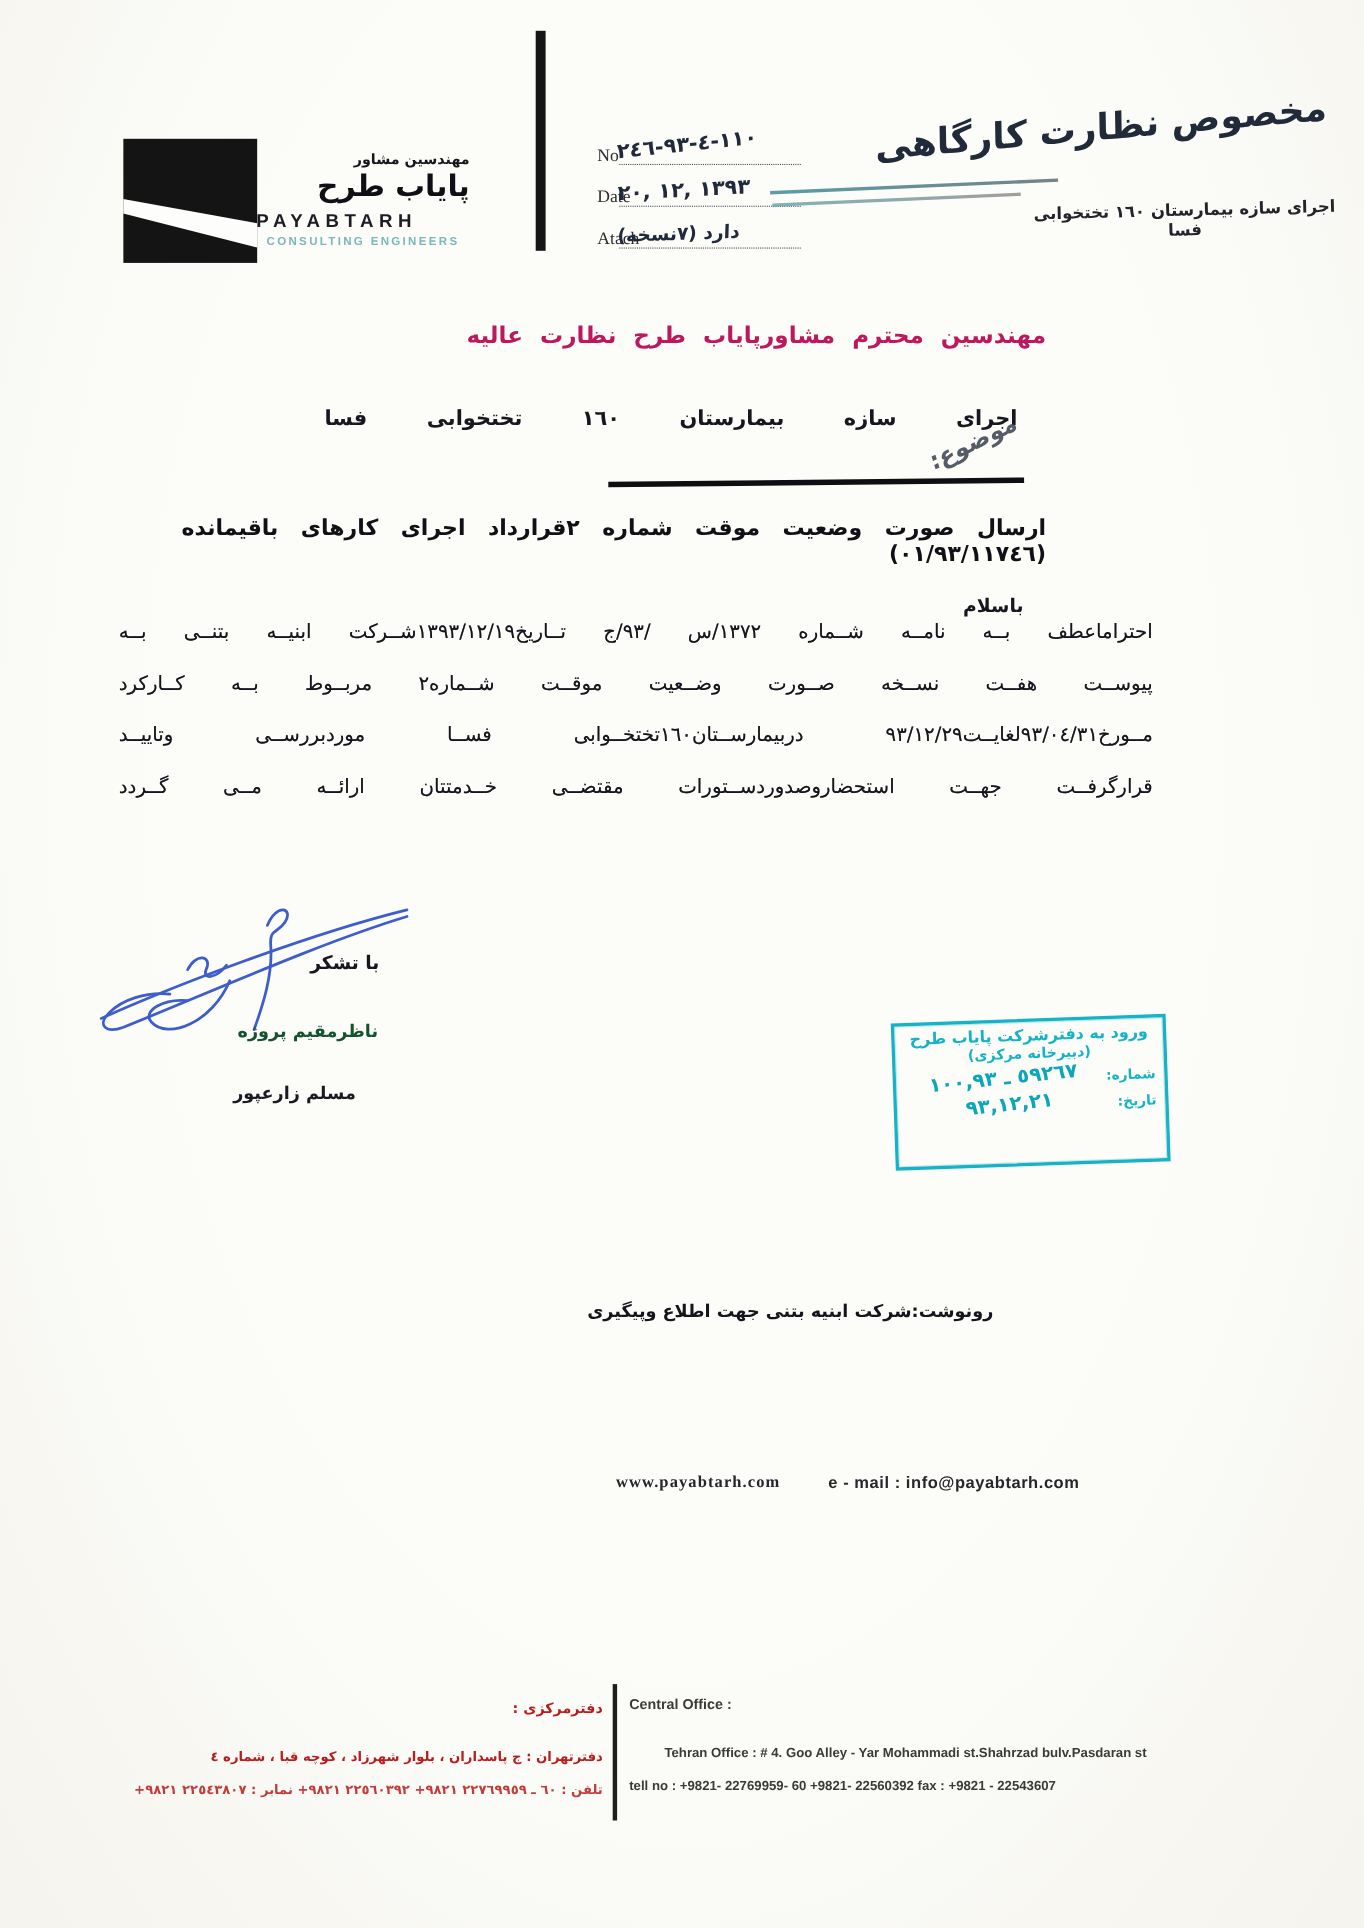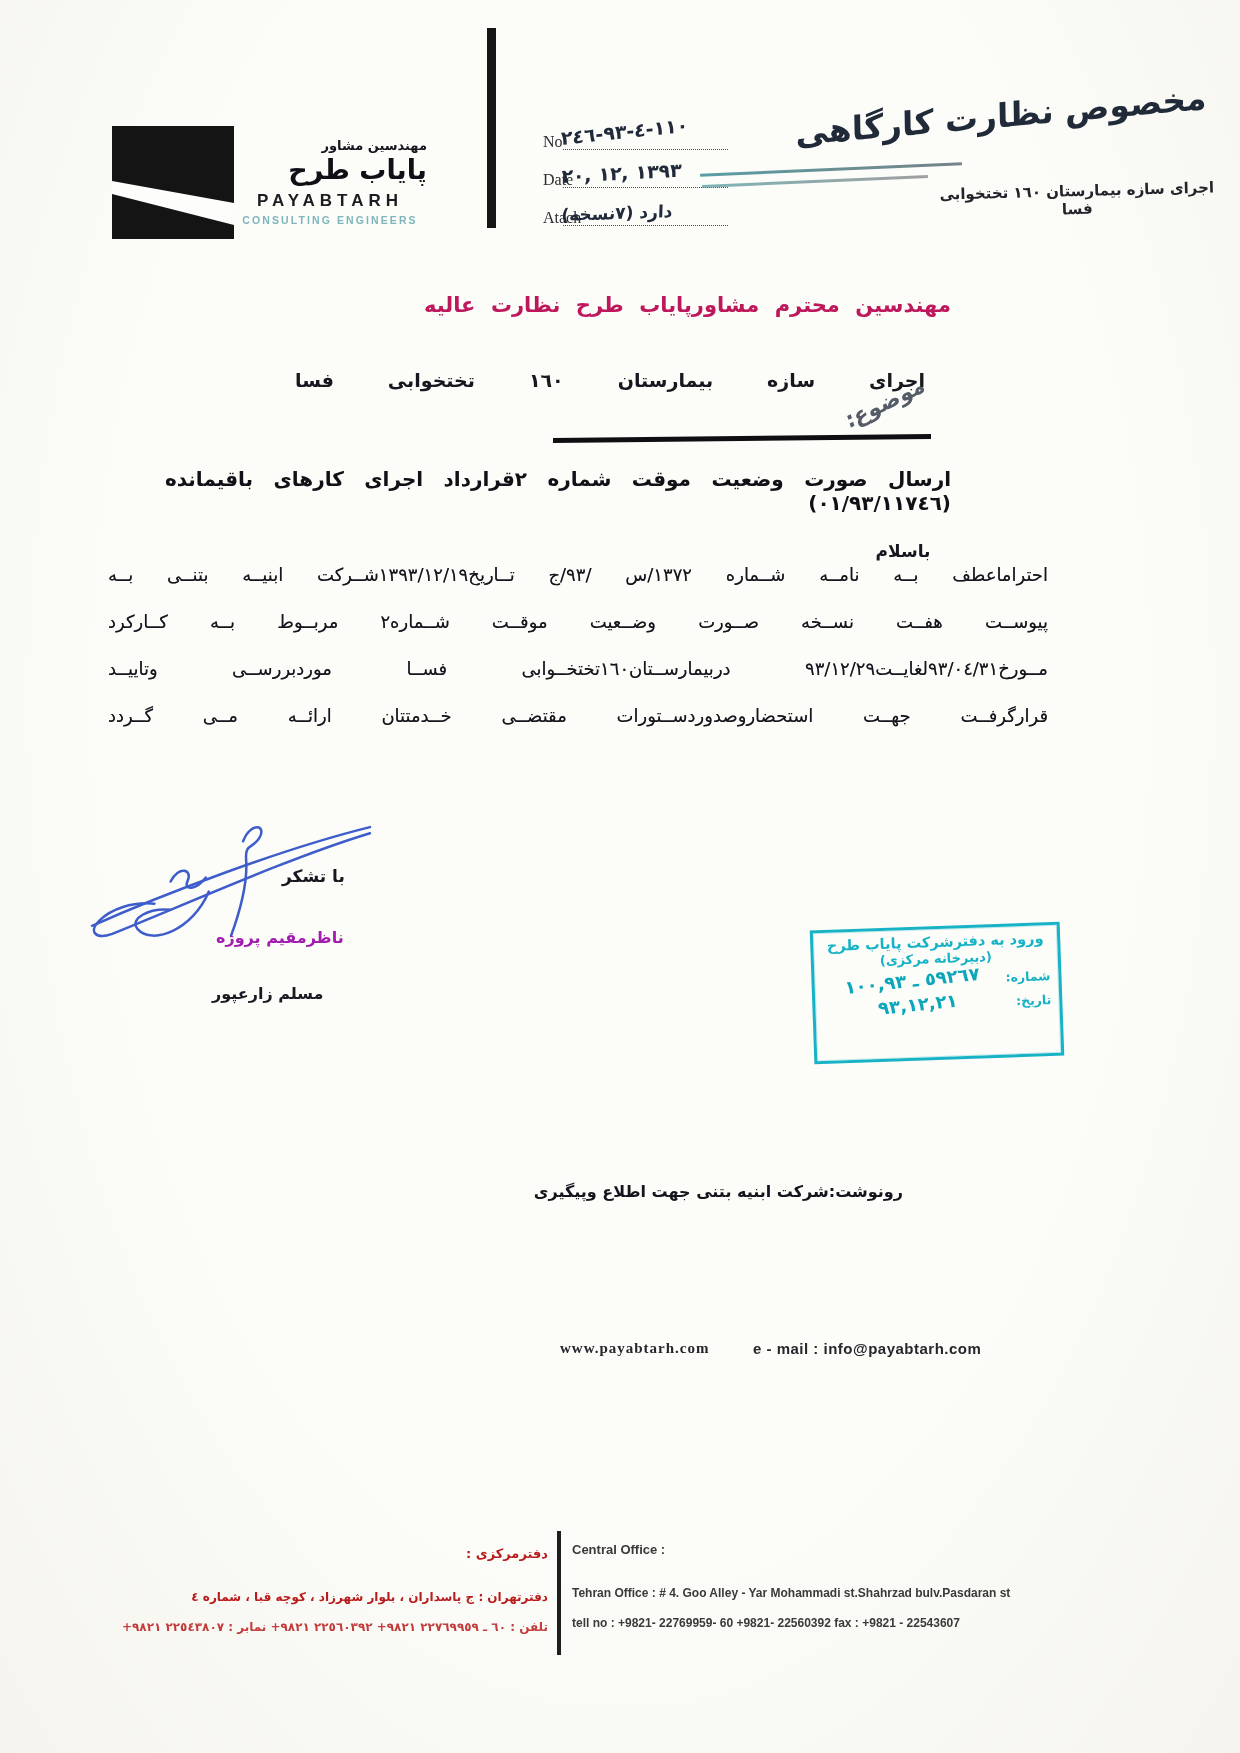--- a/index.html
+++ b/index.html
@@ -12,21 +12,21 @@
   .rtl{direction:rtl;}
   .ltr{direction:ltr;unicode-bidi:isolate;}
   .just{text-align:justify;text-align-last:justify;-moz-text-align-last:justify;}
 
   
   .vbar{left:487px;top:28px;width:9px;height:200px;background:#161616;}
   .logo{left:112px;top:126px;width:122px;height:113px;}
   .company{left:233px;top:138px;width:194px;text-align:right;}
   .c1{font-size:13px;font-weight:700;letter-spacing:.5px;color:#15151c;}
   .c2{font-size:27px;font-weight:700;margin-top:1px;color:#0f0f15;}
-  .c3{font-family:"Liberation Sans",sans-serif;font-size:17px;font-weight:700;letter-spacing:5px;margin-top:6px;color:#1c1c22;text-align:center;}
+  .c3{font-family:"Liberation Sans",sans-serif;font-size:17px;font-weight:700;letter-spacing:5px;margin-top:6px;color:#1c1c22;text-align:left;}
   .c4{font-family:"Liberation Sans",sans-serif;font-size:10.5px;font-weight:700;letter-spacing:2.1px;margin-top:3px;color:#7db6bd;text-align:center;}
 
   .refrow{position:absolute;height:42px;width:215px;}
   .r-no{left:543px;top:115px;}
   .r-date{left:543px;top:153px;}
   .r-atach{left:543px;top:191px;}
   .rlabel{position:absolute;left:0;bottom:6px;font-family:"Liberation Serif",serif;font-size:16px;color:#2c2c32;}
   .rline{position:absolute;left:20px;bottom:7px;width:165px;border-bottom:1.6px dotted #4c4c55;}
   .rval{position:absolute;left:18px;bottom:8px;font-size:19px;font-weight:600;color:#202a3a;white-space:nowrap;transform-origin:left bottom;}
   .r-no .rval{transform:rotate(-6deg) skewX(-5deg);}
@@ -45,21 +45,21 @@
   .hunderline{left:553px;top:436px;width:378px;height:4.5px;background:#0f0f13;transform:rotate(-.6deg);}
   .subject{left:165px;top:467px;width:786px;font-size:20px;font-weight:700;color:#101016;}
   .salutation{left:853px;top:541px;width:100px;text-align:center;font-size:17px;font-weight:600;color:#17171f;}
   .bodyline{left:108px;width:940px;font-size:18px;color:#15151d;text-shadow:0 0 .5px rgba(20,20,35,.55);white-space:nowrap;display:flex;}
   .bodyline.just{white-space:normal;display:block;}
   .bl1{top:564px;} .bl2{top:611px;} .bl3{top:658px;} .bl4{top:705px;}
 
   
   .sig{left:84px;top:806px;width:292px;height:148px;}
   .closing{left:282px;top:866px;font-size:17px;font-weight:700;color:#17171f;}
-  .signer-role{left:216px;top:928px;font-size:16px;font-weight:600;color:#a21caf;white-space:nowrap;}
+  .signer-role{left:216px;top:928px;font-size:16px;font-weight:600;color:#14532d;white-space:nowrap;}
   .signer-name{left:212px;top:984px;font-size:16px;font-weight:600;color:#1a1a22;white-space:nowrap;}
 
   
   .stamp{left:812px;top:926px;width:250px;height:134px;border:3px solid #16b2c6;transform:rotate(-2deg);color:#16b2c6;padding:5px 8px;box-sizing:border-box;box-shadow:0 0 0 1px rgba(22,178,198,.25) inset;}
   .st1{font-size:14.5px;font-weight:700;text-align:center;}
   .st2{font-size:13px;font-weight:600;text-align:center;margin-top:1px;}
   .strow{display:flex;align-items:center;gap:4px;margin-top:3px;}
   .stlabel{font-size:12.5px;font-weight:600;white-space:nowrap;}
   .stval{flex:1;text-align:center;font-size:18px;font-weight:700;color:#0ba6ba;transform:rotate(-4deg);white-space:nowrap;}
 
@@ -70,21 +70,21 @@
   .email{left:753px;top:1340px;font-family:"Liberation Sans",sans-serif;font-size:15px;font-weight:700;letter-spacing:.5px;color:#26262c;}
   .fdivider{left:557px;top:1531px;width:4px;height:124px;background:#1e1e1e;}
   .fa-f{width:498px;left:50px;text-align:right;color:#b91c1c;}
   .fa1{top:1546px;font-size:13px;font-weight:700;}
   .fa2{top:1590px;font-size:12px;font-weight:600;}
   .fa3{top:1620px;font-size:12px;font-weight:600;opacity:.85;}
   .en-f{left:572px;width:650px;font-family:"Liberation Sans",sans-serif;color:#3a3a3a;}
   .en1{top:1542px;font-size:13px;font-weight:700;}
   .en2{top:1586px;font-size:12px;font-weight:700;}
   .en3{top:1616px;font-size:12px;font-weight:700;}
-  .en-lbl{font-weight:700;}
+  .en-lbl{font-weight:700;margin-left:32px;}
   .fa-lbl{font-weight:700;}
 </style>
 </head>
 <body>
 
 <div class="abs vbar"></div>
 
 <svg class="abs logo" viewBox="0 0 122 113" aria-hidden="true">
   <rect x="0" y="0" width="122" height="113" fill="#141414"></rect>
   <polygon points="0,55 122,77 122,99 0,68" fill="#fdfdfb"></polygon>

